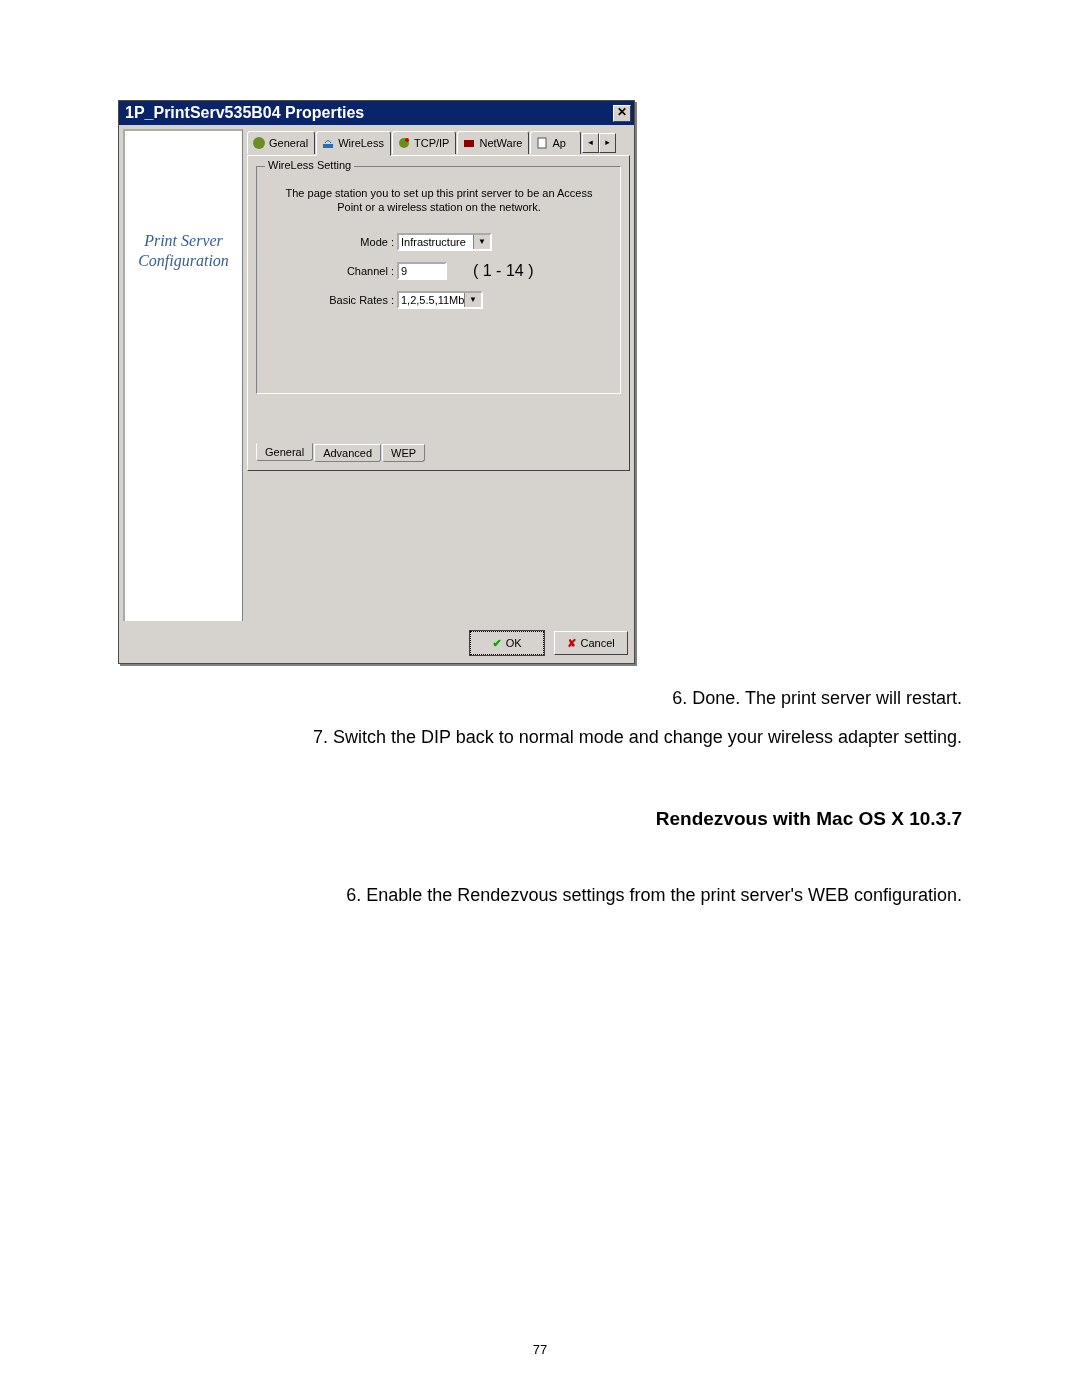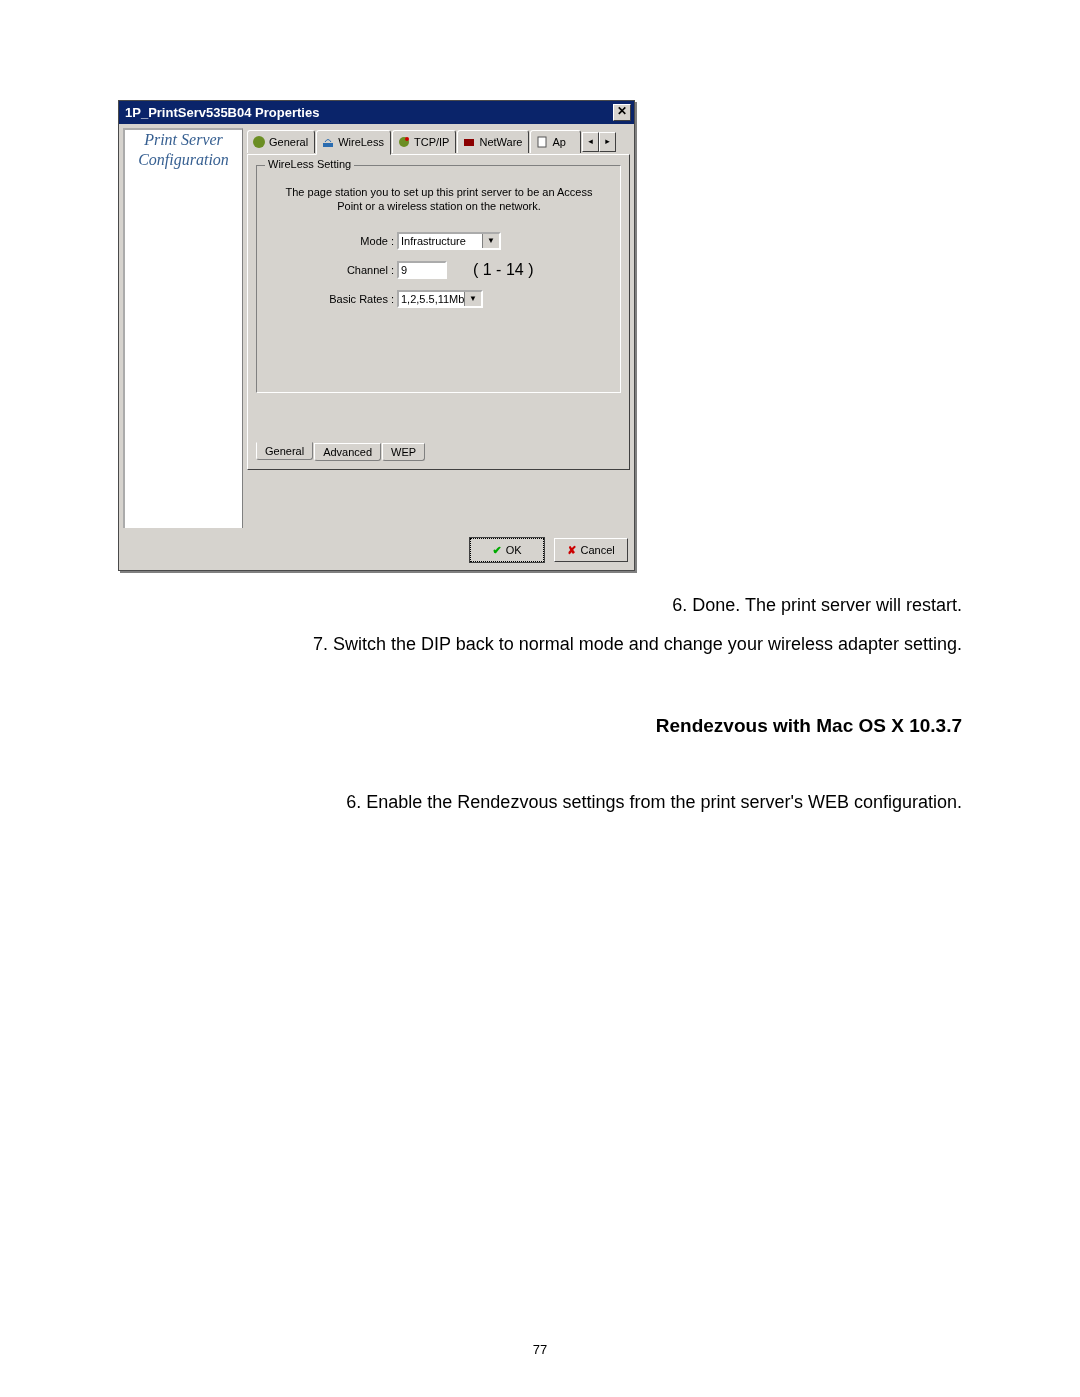--- a/index.html
+++ b/index.html
@@ -25,44 +25,45 @@
     font-size:11px;
   }
   .titlebar{
     background:linear-gradient(#0a246a,#0a246a);
     color:#fff;
     font-weight:bold;
     padding:3px 3px 3px 6px;
     display:flex;
     align-items:center;
   }
-  .titlebar .tb-text{flex:1;font-size:13px;}
+  .titlebar .tb-text{flex:1;font-size:16px;}
   .tb-btn{
     width:16px;height:15px;
     background:#d6d3ce;
     border:1px solid #fff;
     border-right-color:#404040;border-bottom-color:#404040;
     color:#000;
     font-family:Arial;
     font-size:12px;line-height:12px;
     text-align:center;
     margin-left:2px;
   }
   .dlg-body{
     display:flex;
     padding:4px;
   }
   .sidebar{
     width:120px;
-    height:400px;
+    height:492px;
     background:#fff;
     border-right:1px solid #808080;
     border-top:2px inset #fff;
     border-left:2px inset #fff;
     box-sizing:border-box;
+    padding-top:100px;
     text-align:center;
   }
   .sidebar-text{
     color:#365f91;
     font-family:'Times New Roman',serif;
     font-style:italic;
     font-size:16px;
     line-height:1.25;
   }
   .right{
@@ -141,21 +142,21 @@
   }
   .txt,.sel{
     height:18px;
     border:2px inset #fff;
     background:#fff;
     font-size:11px;
     box-sizing:border-box;
     padding:1px 2px;
     display:flex;align-items:center;
   }
-  .sel{width:104px;position:relative;padding-right:18px;}
+  .sel{width:95px;position:relative;padding-right:18px;}
   .sel .dd{
     position:absolute;right:0;top:0;width:16px;height:100%;
     background:#d6d3ce;
     border-left:1px solid #808080;
     display:flex;align-items:center;justify-content:center;
     font-size:8px;
   }
   .txt.small{width:50px;}
   .txt.mid{width:65px;}
   .range{margin-left:26px;font-size:16px;}

